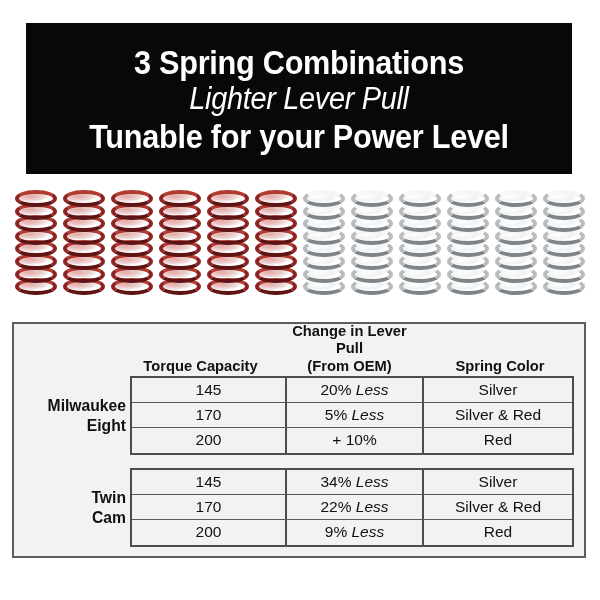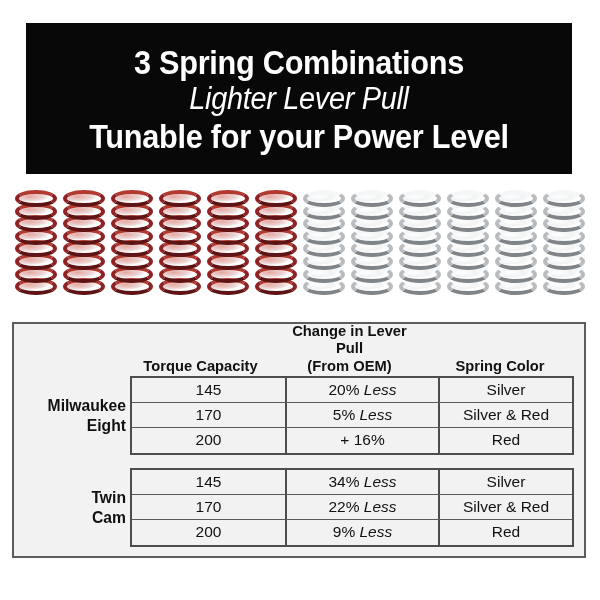--- a/index.html
+++ b/index.html
@@ -188,21 +188,21 @@
     align-items: center;
     justify-content: center;
     font-size: 15.5px;
     color: #111111;
     box-sizing: border-box;
     border-right: 2px solid #4d4d4d;
     white-space: nowrap;
   }
   .cell:last-child { border-right: none; }
   .c-torque { width: 155px; }
-  .c-change { width: 153px; }
+  .c-change { width: 137px; }
   .c-color  { width: 132px; flex: 1; }
   .cell em { font-style: italic; }
 </style>
 </head>
 <body>
 
 <div id="banner">
   <div class="bannerline" id="banner-line-1">3 Spring Combinations</div>
   <div class="bannerline" id="banner-line-2">Lighter Lever Pull</div>
   <div class="bannerline" id="banner-line-3">Tunable for your Power Level</div>
@@ -360,21 +360,21 @@
           <div class="row">
             <div class="cell c-torque">170</div>
             <div class="cell c-change">
               <span>5%&nbsp;</span>
               <em>Less</em>
             </div>
             <div class="cell c-color">Silver &amp; Red</div>
           </div>
           <div class="row">
             <div class="cell c-torque">200</div>
-            <div class="cell c-change">+ 16%</div>
+            <div class="cell c-change">+ 10%</div>
             <div class="cell c-color">Red</div>
           </div>
         </div>
     </div>
 
     <div class="group" id="group-1">
       <div class="group-label">
         <span>Twin</span>
         <span>Cam</span>
       </div>

